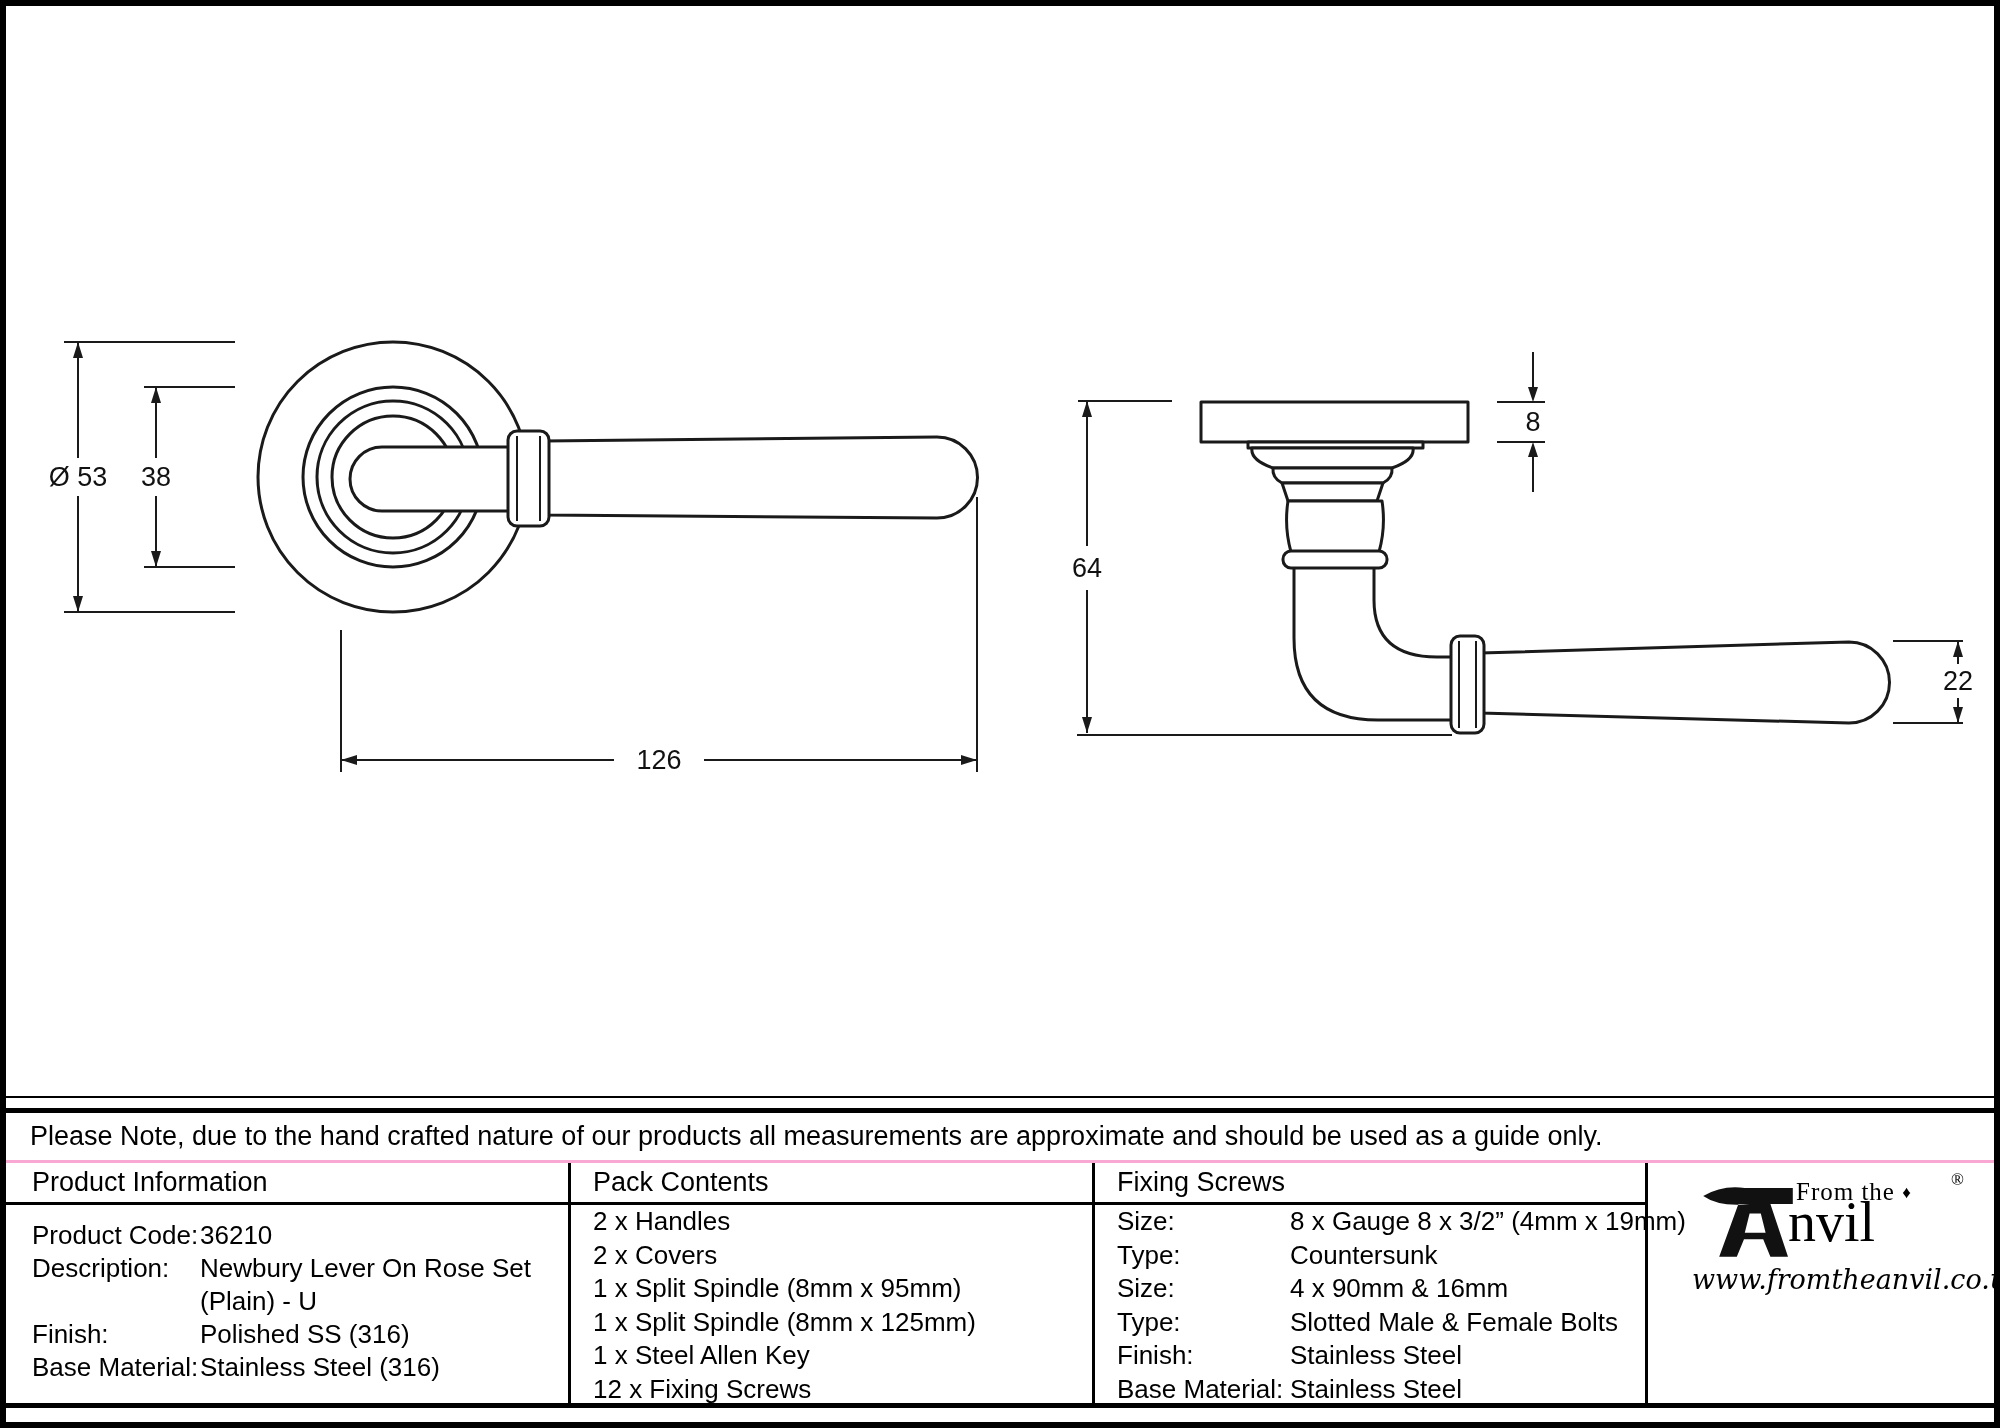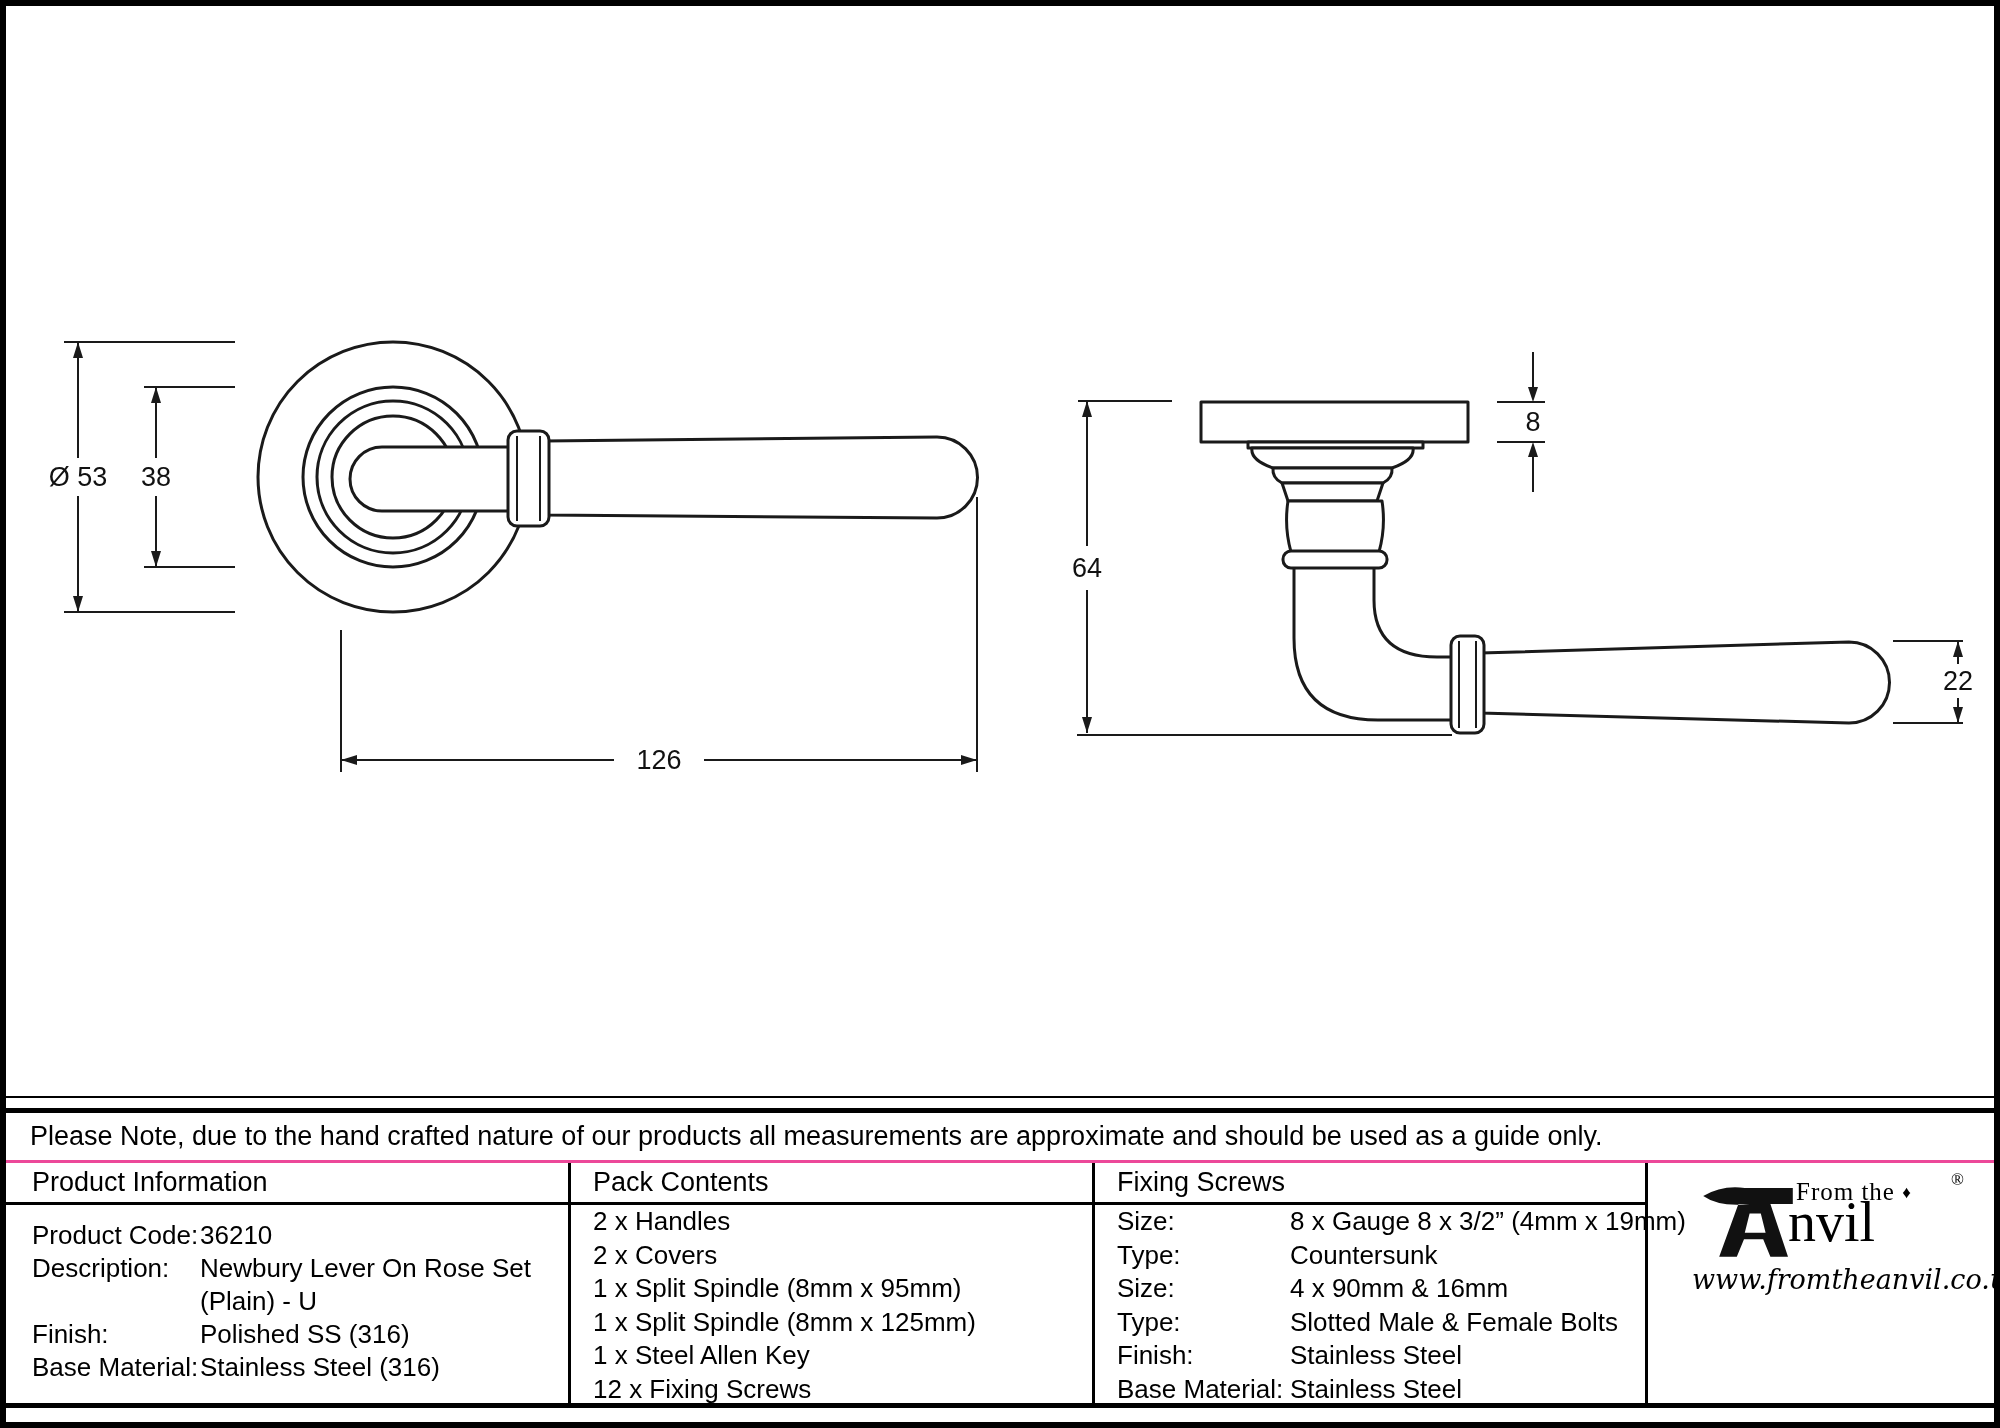--- a/index.html
+++ b/index.html
@@ -11,21 +11,21 @@
   .hline,.vline{position:absolute;background:#000;}
   
   .frame{position:absolute;left:0;top:0;right:0;bottom:0;border:6px solid #000;pointer-events:none;}
   
   svg.drawing{position:absolute;left:0;top:0;}
   svg.drawing .outline{fill:#fff;stroke:#1a1a1a;stroke-width:3;stroke-linejoin:round;}
   svg.drawing .thin{fill:none;stroke:#1a1a1a;stroke-width:2;}
   svg.drawing .arrow{fill:#1a1a1a;stroke:none;}
   svg.drawing text{font-family:"Liberation Sans",sans-serif;font-size:27px;fill:#111;text-anchor:middle;}
   
-  .note-row{position:absolute;left:6px;right:6px;top:1108px;height:47px;border-top:5px solid #000;border-bottom:3px solid #ec4899;
+  .note-row{position:absolute;left:6px;right:6px;top:1108px;height:47px;border-top:5px solid #000;border-bottom:3px solid #f9a8d4;
     font-size:27px;line-height:47px;padding-left:24px;box-sizing:content-box;}
   .col-header{position:absolute;top:1163px;height:39px;line-height:39px;font-size:27px;text-align:center;}
   .cellrow{display:flex;height:33.5px;align-items:center;font-size:26px;}
   .cellrow .lbl{flex:0 0 auto;}
   .cellrow .val{flex:0 0 auto;}
   .pi-row{height:33px;}
   .pi-row .lbl{width:168px;}
   .fs-row .lbl{width:173px;}
   
   .logo-cell{position:absolute;left:1648px;top:1114px;width:344px;height:242px;}

